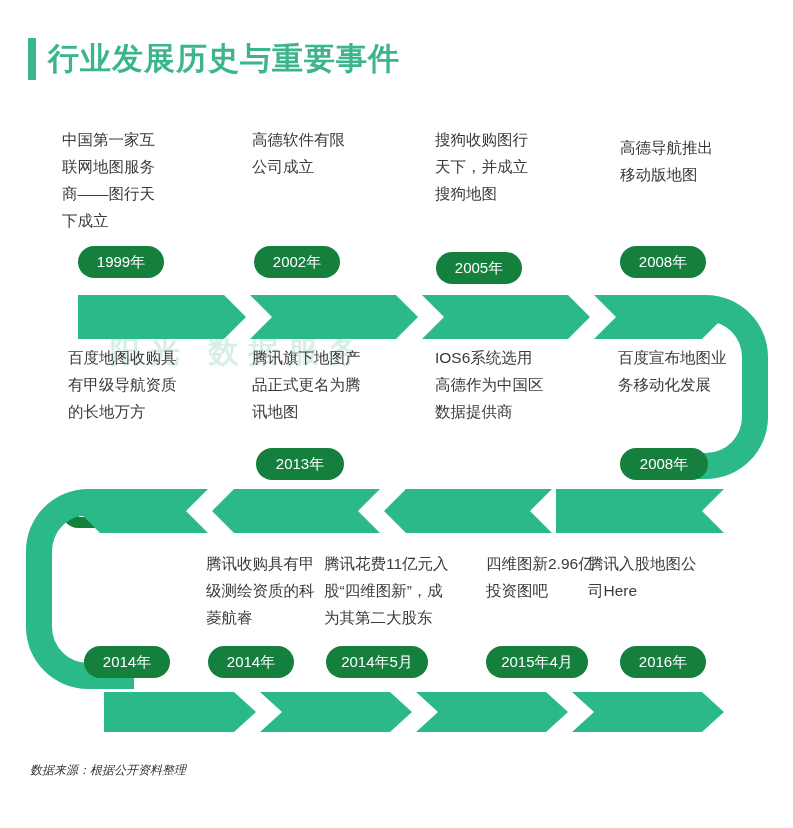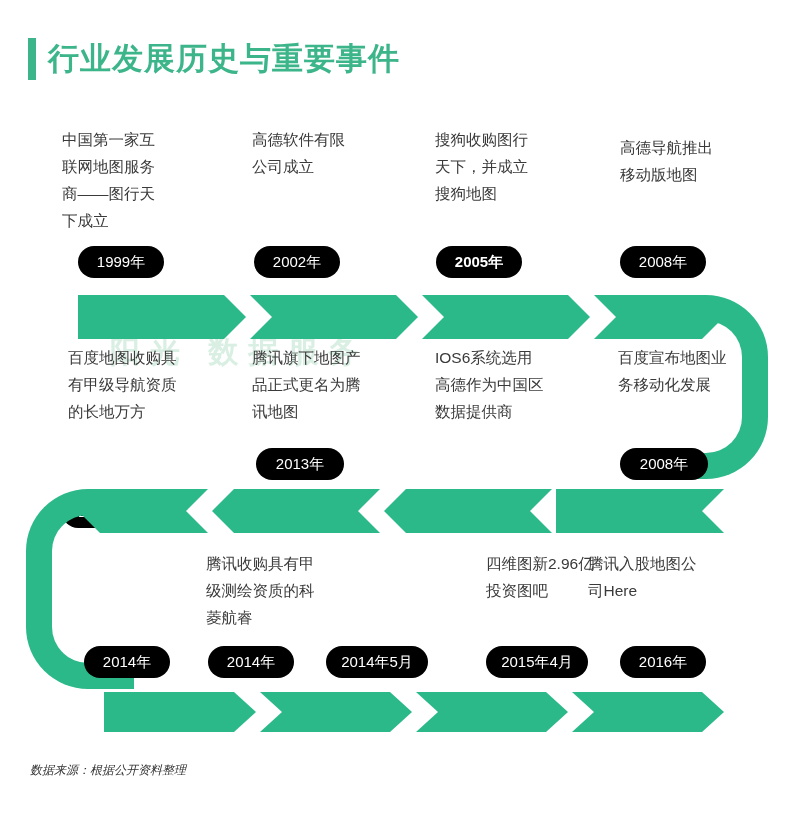--- a/index.html
+++ b/index.html
@@ -79,21 +79,21 @@
     font-size: 15.5px;
     line-height: 27px;
     color: #3a3a3a;
   }
 
   
   .year-pill {
     position: absolute;
     height: 32px;
     border-radius: 16px;
-    background: #000000;
+    background: #15803d;
     color: #ffffff;
     font-size: 15px;
     display: flex;
     align-items: center;
     justify-content: center;
     padding: 0 12px;
     box-sizing: border-box;
   }
 
   
@@ -155,21 +155,21 @@
 
 <div class="content">
 
   <div class="evt-text" style="left:62px; top:126px; width:108px;">中国第一家互联网地图服务商——图行天下成立</div>
   <div class="evt-text" style="left:252px; top:126px; width:108px;">高德软件有限公司成立</div>
   <div class="evt-text" style="left:435px; top:126px; width:108px;">搜狗收购图行天下，并成立搜狗地图</div>
   <div class="evt-text" style="left:620px; top:134px; width:108px;">高德导航推出移动版地图</div>
 
   <div class="year-pill" style="left:78px; top:246px; width:86px;">1999年</div>
   <div class="year-pill" style="left:254px; top:246px; width:86px;">2002年</div>
-  <div class="year-pill" style="left:436px; top:246px; width:86px;font-weight:bold;">2005年</div>
+  <div class="year-pill" style="left:436px; top:252px; width:86px;">2005年</div>
   <div class="year-pill" style="left:620px; top:246px; width:86px;">2008年</div>
 
   <div class="chev right-start" style="left:78px; top:295px; width:168px; height:44px;"></div>
   <div class="chev right" style="left:250px; top:295px; width:168px; height:44px;"></div>
   <div class="chev right" style="left:422px; top:295px; width:168px; height:44px;"></div>
   <div class="chev right" style="left:594px; top:295px; width:130px; height:44px;"></div>
 
   <div class="uturn right" style="left:660px; top:295px; width:108px; height:184px;"></div>
 
   <div class="evt-text" style="left:68px; top:344px; width:116px;">百度地图收购具有甲级导航资质的长地万方</div>
@@ -182,20 +182,21 @@
   <div class="year-pill" style="left:620px; top:448px; width:88px;">2008年</div>
 
   <div class="chev left-start" style="left:556px; top:489px; width:168px; height:44px;"></div>
   <div class="chev left" style="left:384px; top:489px; width:168px; height:44px;"></div>
   <div class="chev left" style="left:212px; top:489px; width:168px; height:44px;"></div>
   <div class="chev left" style="left:78px; top:489px; width:130px; height:44px;"></div>
 
   <div class="uturn left" style="left:26px; top:489px; width:108px; height:200px;"></div>
 
   <div class="evt-text" style="left:206px; top:550px; width:112px;">腾讯收购具有甲级测绘资质的科菱航睿</div>
+  <div class="evt-text" style="left:324px; top:550px; width:128px;">腾讯花费11亿元入股“四维图新”，成为其第二大股东</div>
   <div class="evt-text" style="left:486px; top:550px; width:112px;">四维图新2.96亿投资图吧</div>
   <div class="evt-text" style="left:588px; top:550px; width:112px;">腾讯入股地图公司Here</div>
 
   <div class="year-pill" style="left:84px; top:646px; width:86px;">2014年</div>
   <div class="year-pill" style="left:208px; top:646px; width:86px;">2014年</div>
   <div class="year-pill" style="left:326px; top:646px; width:102px;">2014年5月</div>
   <div class="year-pill" style="left:486px; top:646px; width:102px;">2015年4月</div>
   <div class="year-pill" style="left:620px; top:646px; width:86px;">2016年</div>
 
   <div class="chev right-start" style="left:104px; top:692px; width:152px; height:40px;"></div>

